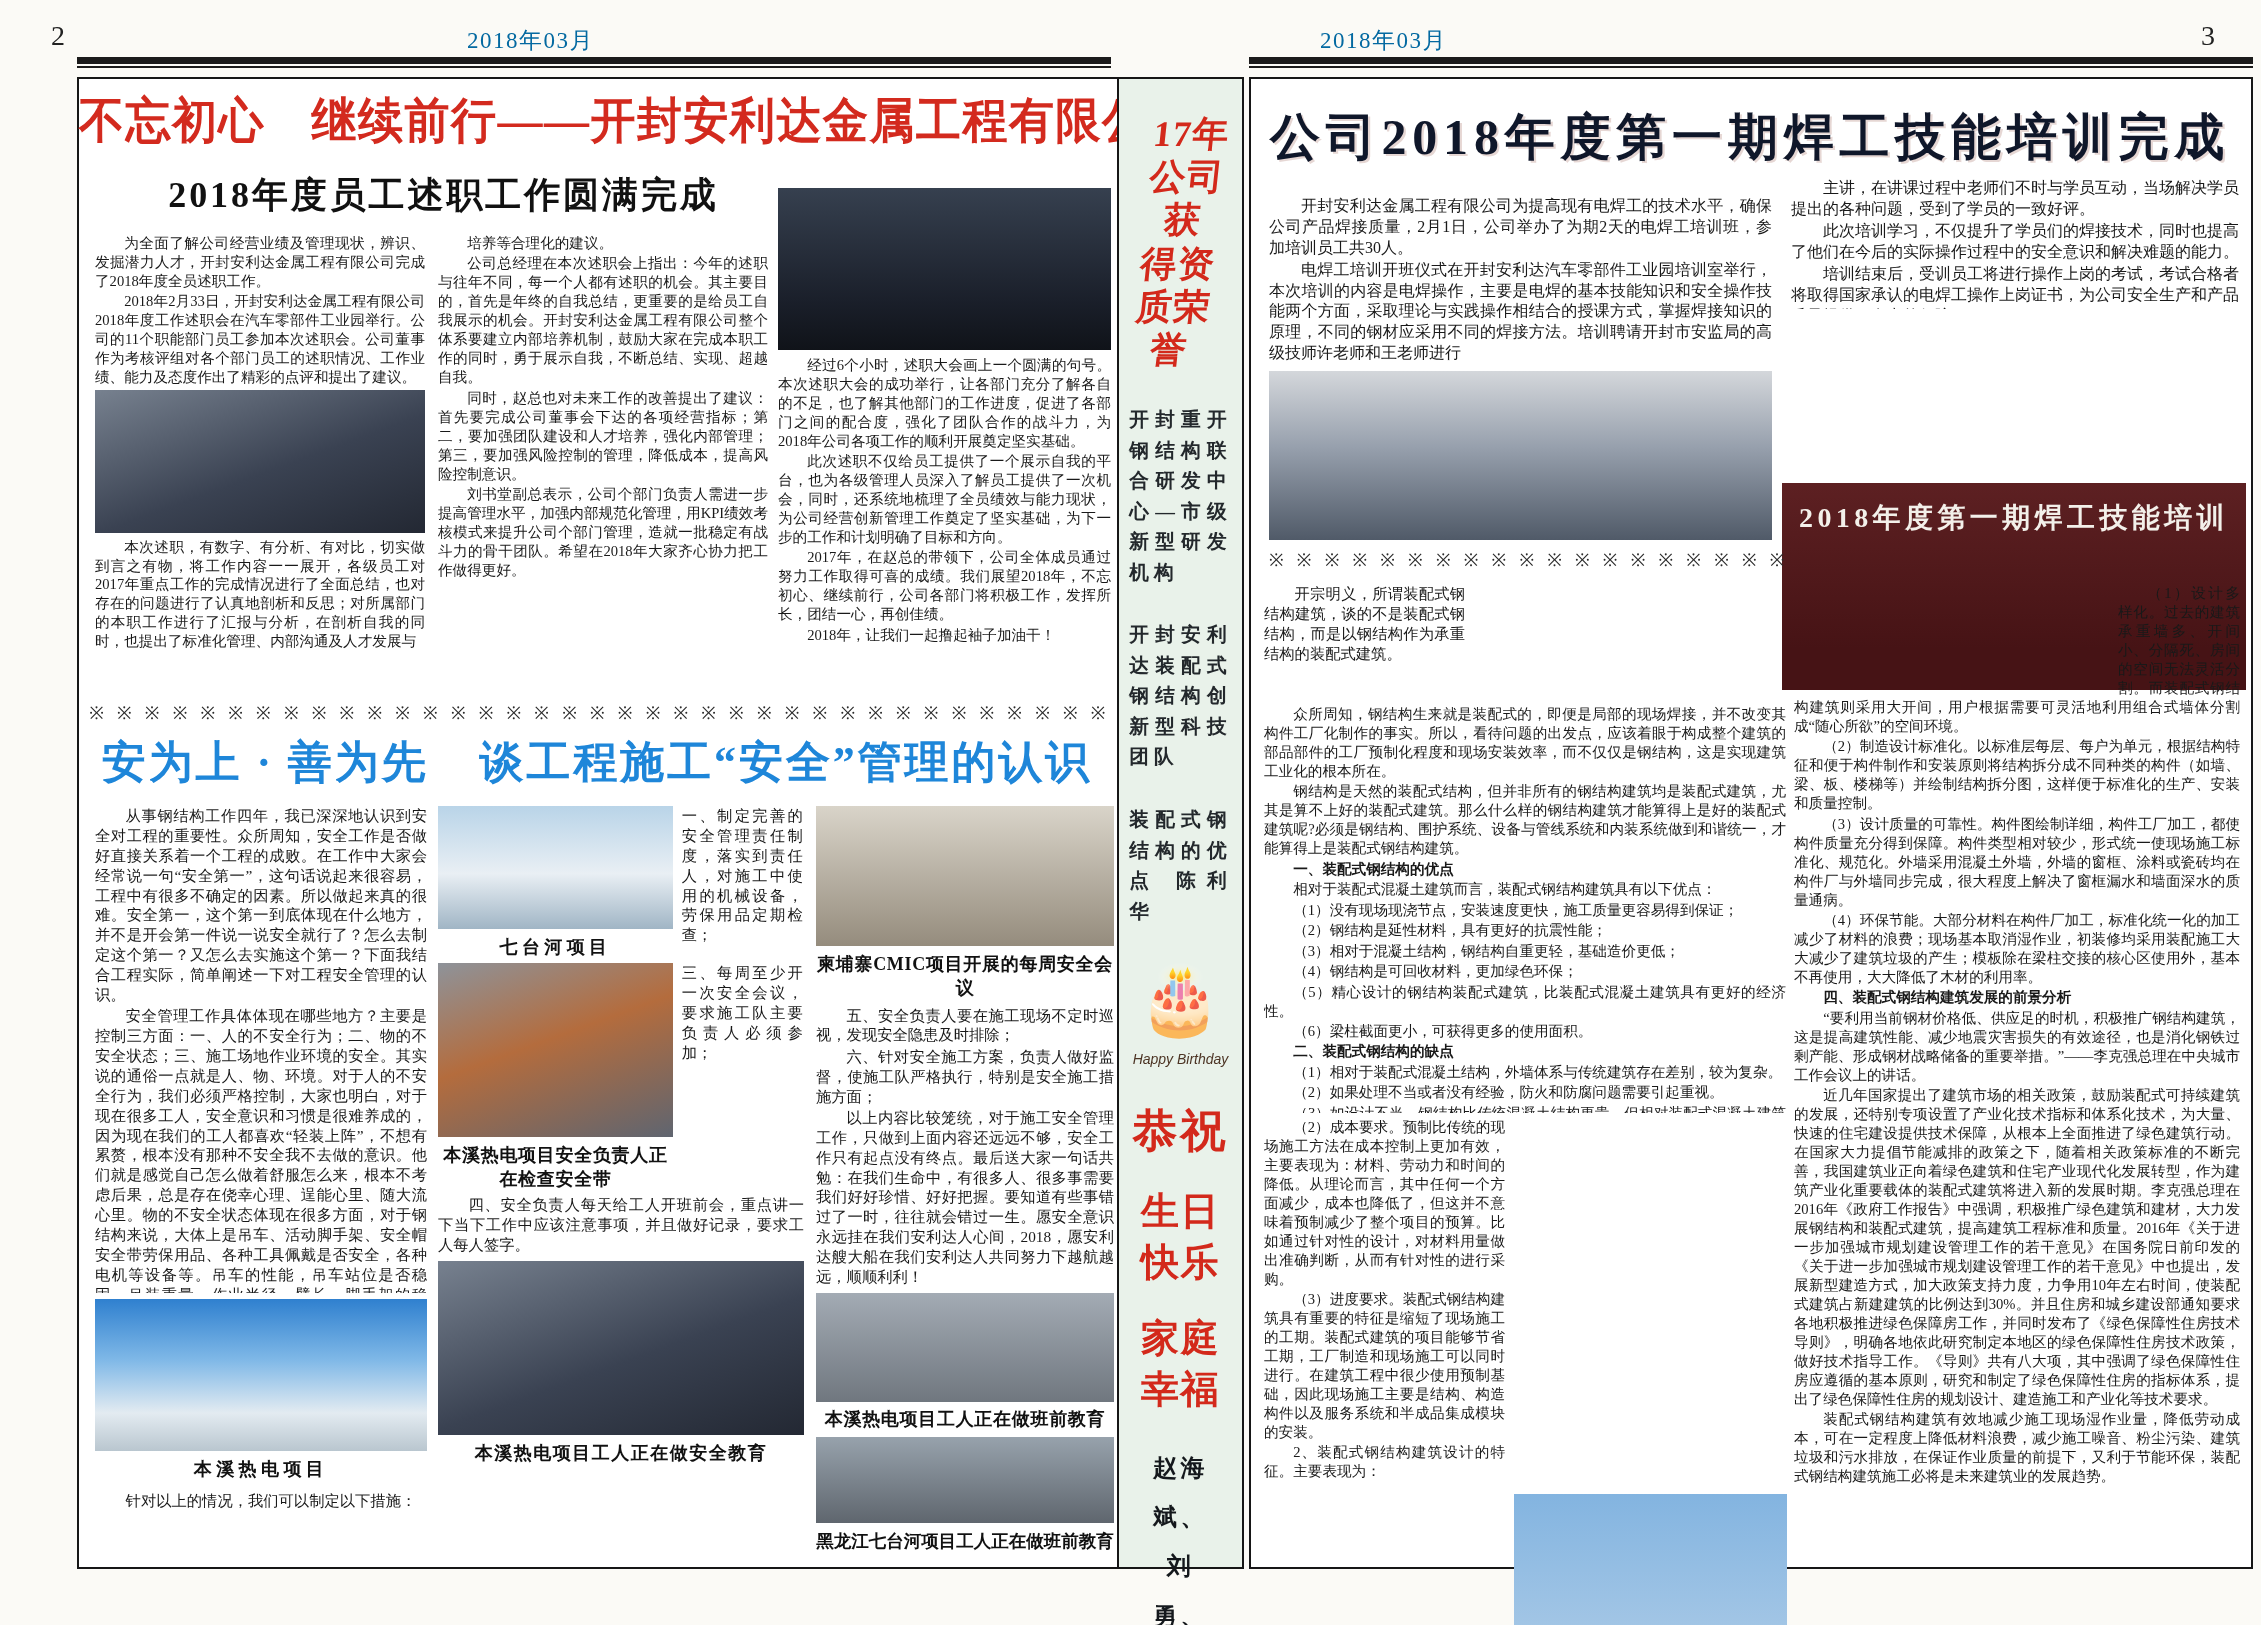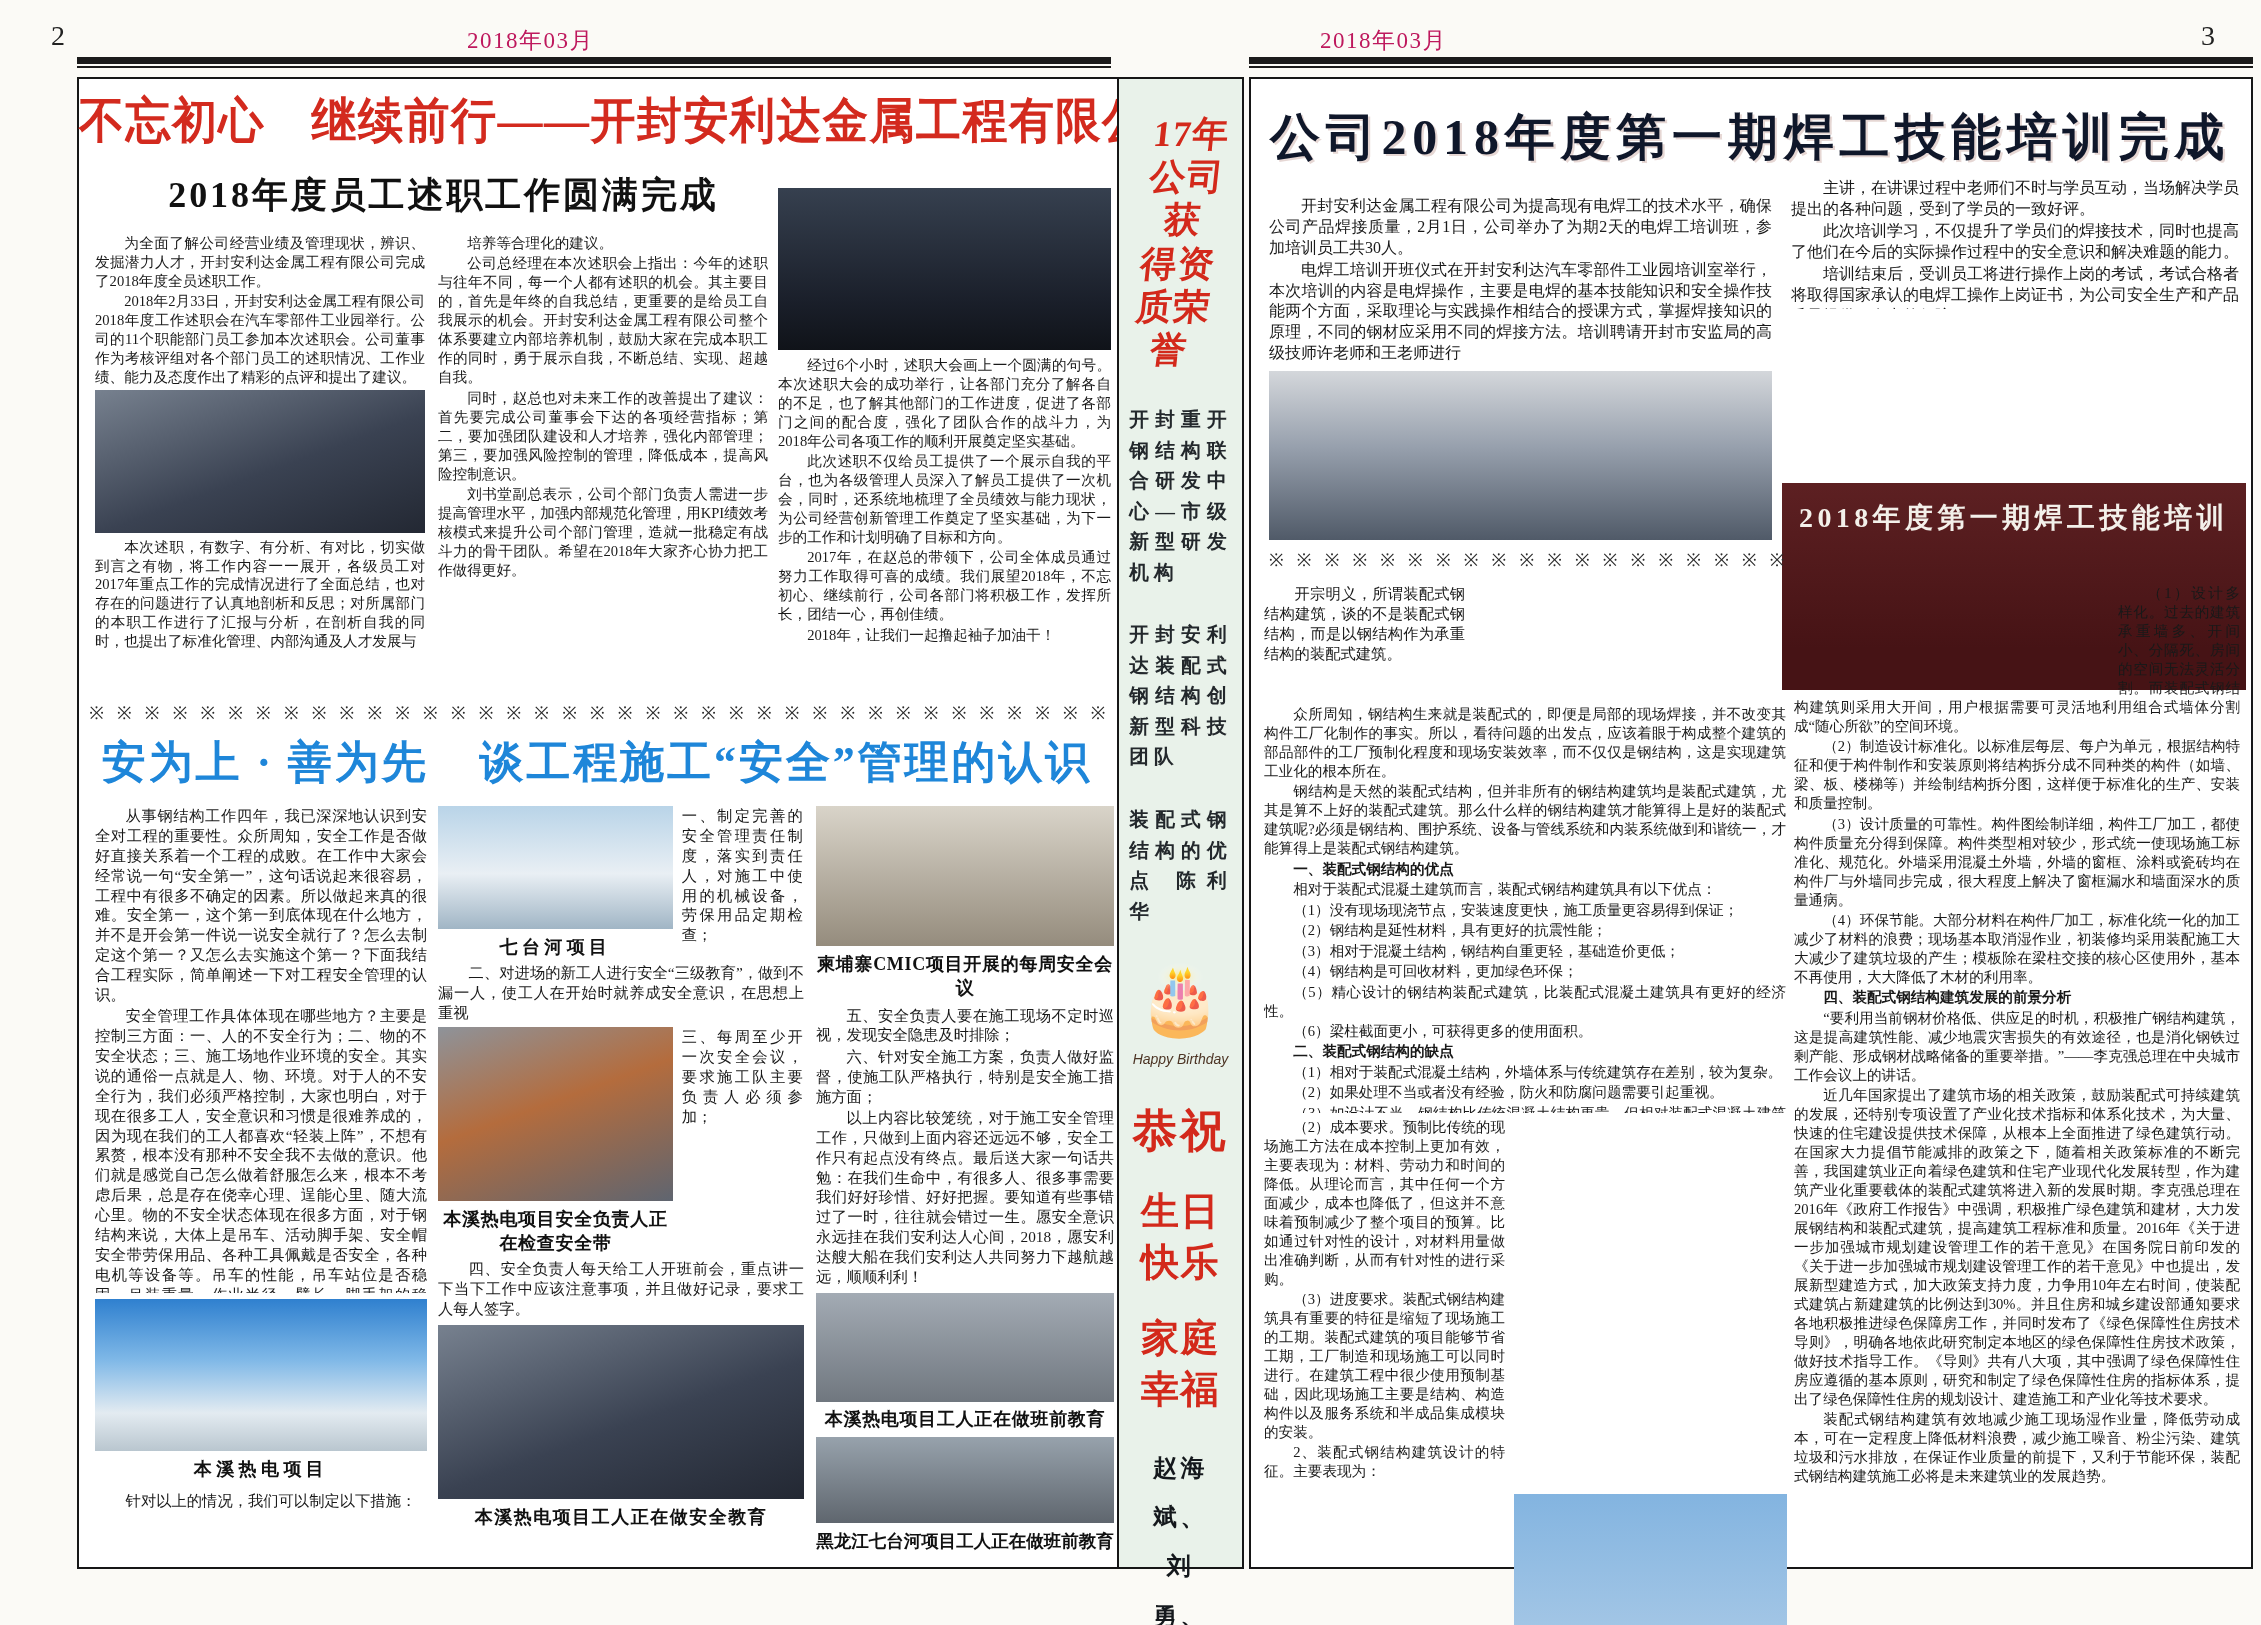--- a/index.html
+++ b/index.html
@@ -1,21 +1,21 @@
 <!DOCTYPE html>
 <html style="font-size:11.7px"><head>
 <meta charset="utf-8">
 <style>
   html,body{margin:0;padding:0;}
   body{width:2261px;height:1626px;background:#fbfaf6;font-family:"Liberation Serif","DejaVu Serif",serif;color:#171717;}
   .sheet{position:relative;width:2261px;height:1626px;overflow:hidden;}
 
   
   .pgnum{position:absolute;top:20.4px;font-size:28px;color:#222;}
-  .pgdate{position:absolute;top:25px;font-size:23px;color:#be185d;letter-spacing:1.5px;}
+  .pgdate{position:absolute;top:25px;font-size:23px;color:#0369a1;letter-spacing:1.5px;}
   .rule{position:absolute;height:11.7px;}
   .rule .r1{height:6.6px;background:#1b1b1b;}
   .rule .r2{height:2.2px;background:#1b1b1b;margin-top:2.2px;}
 
   
   .frame{position:absolute;border:2.9px solid #161616;background:#fff;box-sizing:border-box;}
   #frameL{left:77px;top:77px;width:1167px;height:1492px;}
   #frameR{left:1249px;top:77px;width:1004px;height:1492px;}
 
   .abs{position:absolute;}
@@ -130,23 +130,20 @@
     <div class="abs clip" style="left:359px;top:727px;width:366px;height:753px;">
       <div style="display:flex;gap:8.8px;">
         <div style="width:235px;">
           <div class="ph ph-snow" style="height:123px;"></div>
           <div class="caption">七台河项目</div>
         </div>
         <div class="body-t" style="width:121px;">
             <p class="noindent">一、制定完善的安全管理责任制度，落实到责任人，对施工中使用的机械设备，劳保用品定期检查；</p>
           </div>
       </div>
-      <div class="body-t" style="margin-top:4.4px;">
-          <p>二、对进场的新工人进行安全“三级教育”，做到不漏一人，使工人在开始时就养成安全意识，在思想上重视</p>
-        </div>
       <div style="display:flex;gap:8.8px;margin-top:4.4px;">
         <div style="width:235px;">
           <div class="ph ph-workers" style="height:174px;"></div>
           <div class="caption" style="letter-spacing:0.7px;">本溪热电项目安全负责人正在检查安全带</div>
         </div>
         <div class="body-t" style="width:121px;">
             <p class="noindent">三、每周至少开一次安全会议，要求施工队主要负责人必须参加；</p>
           </div>
       </div>
       <div class="body-t" style="margin-top:4.4px;">

